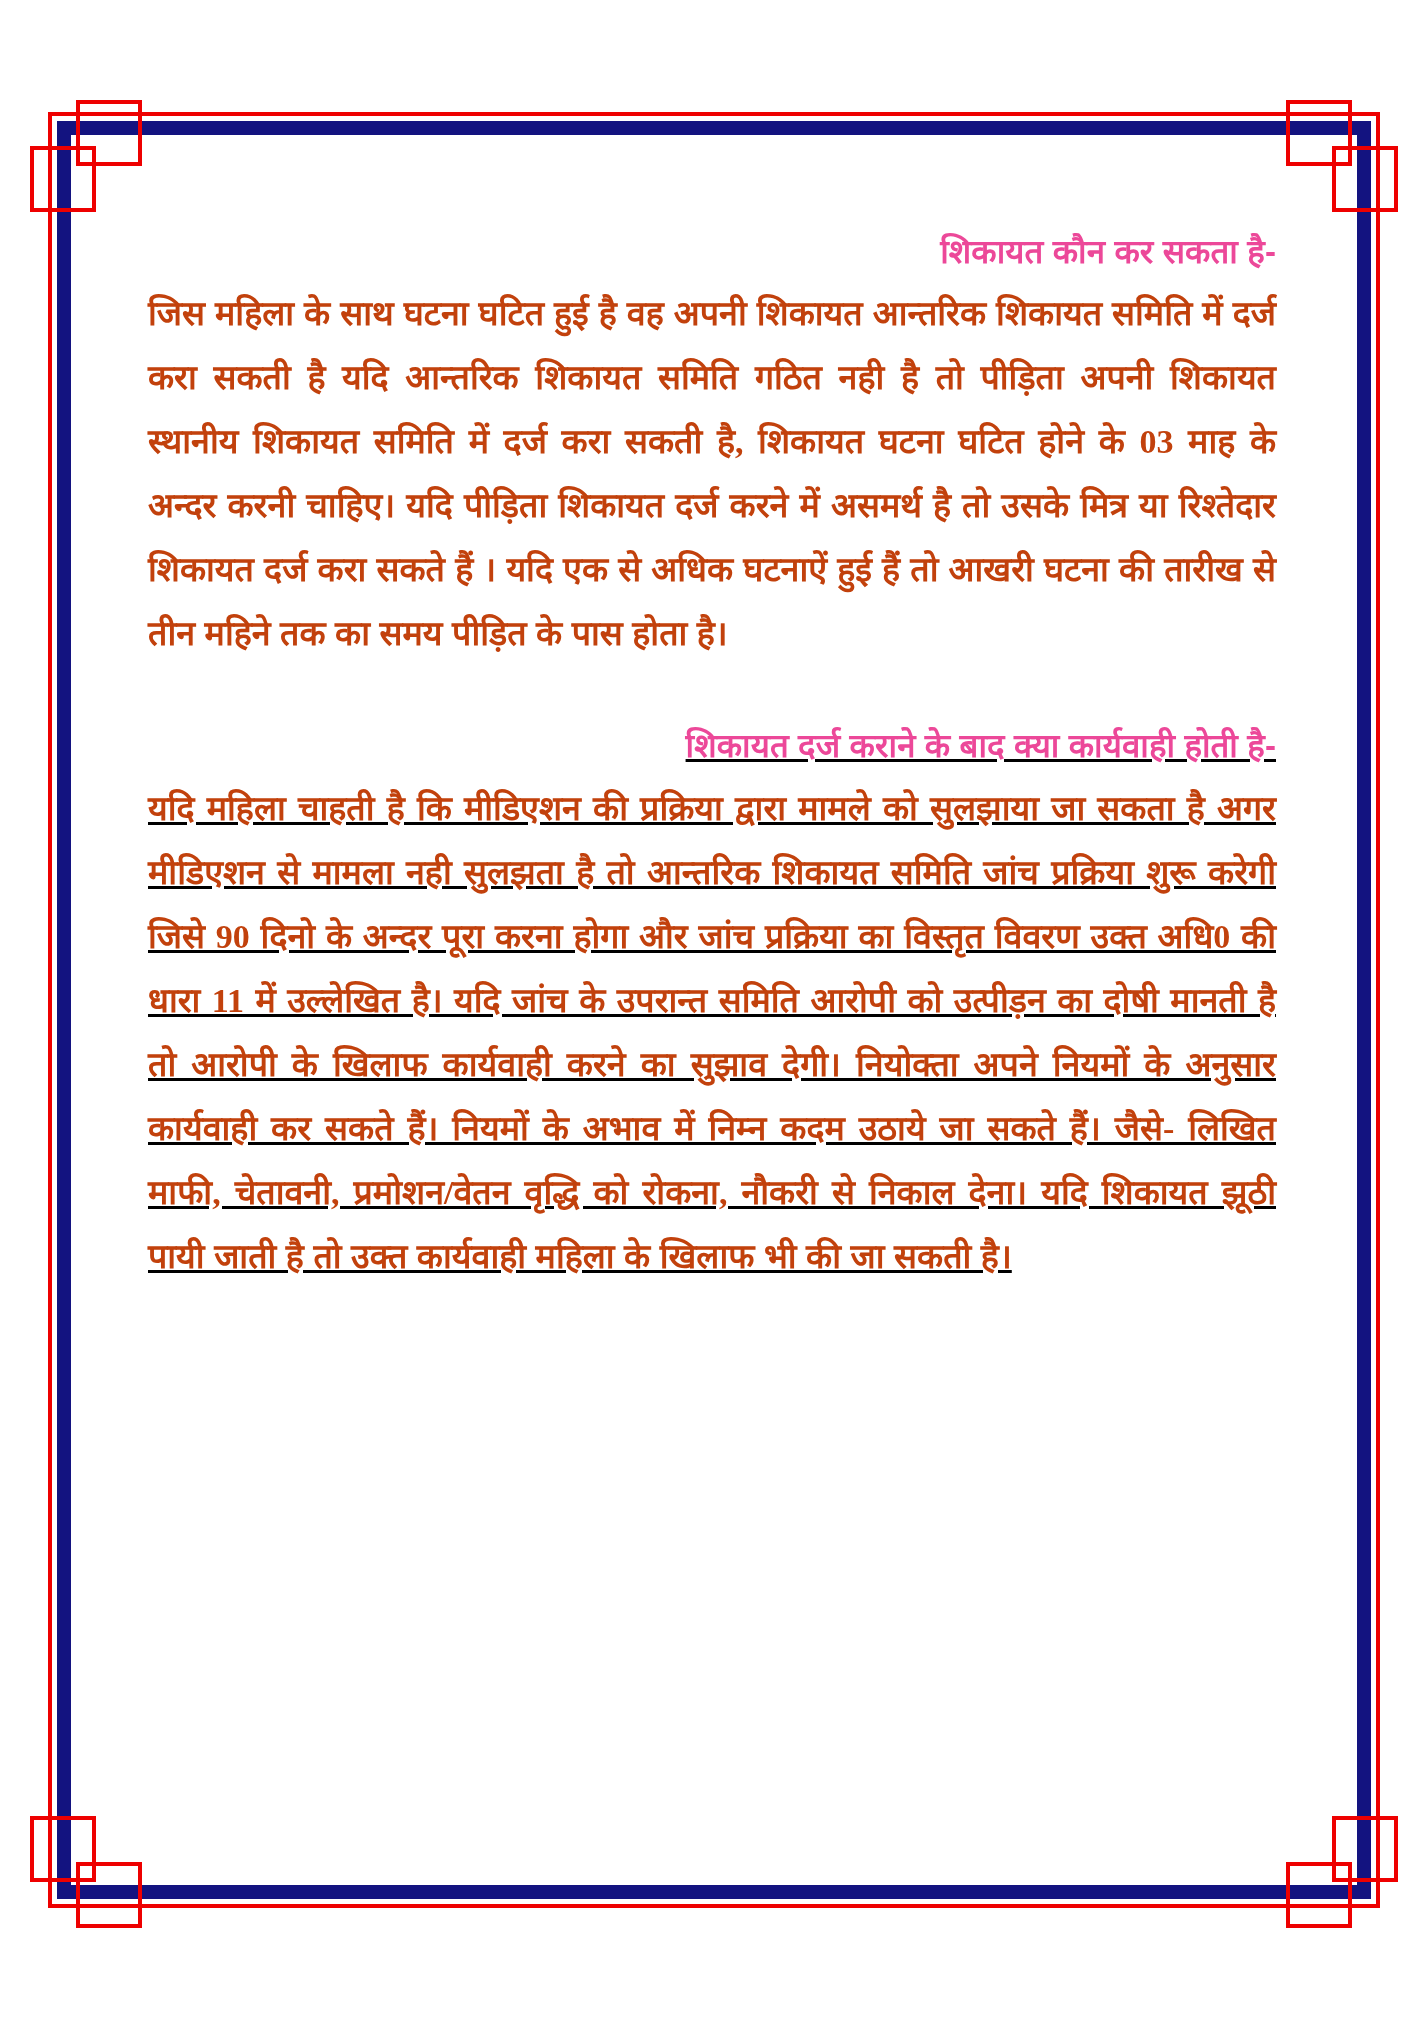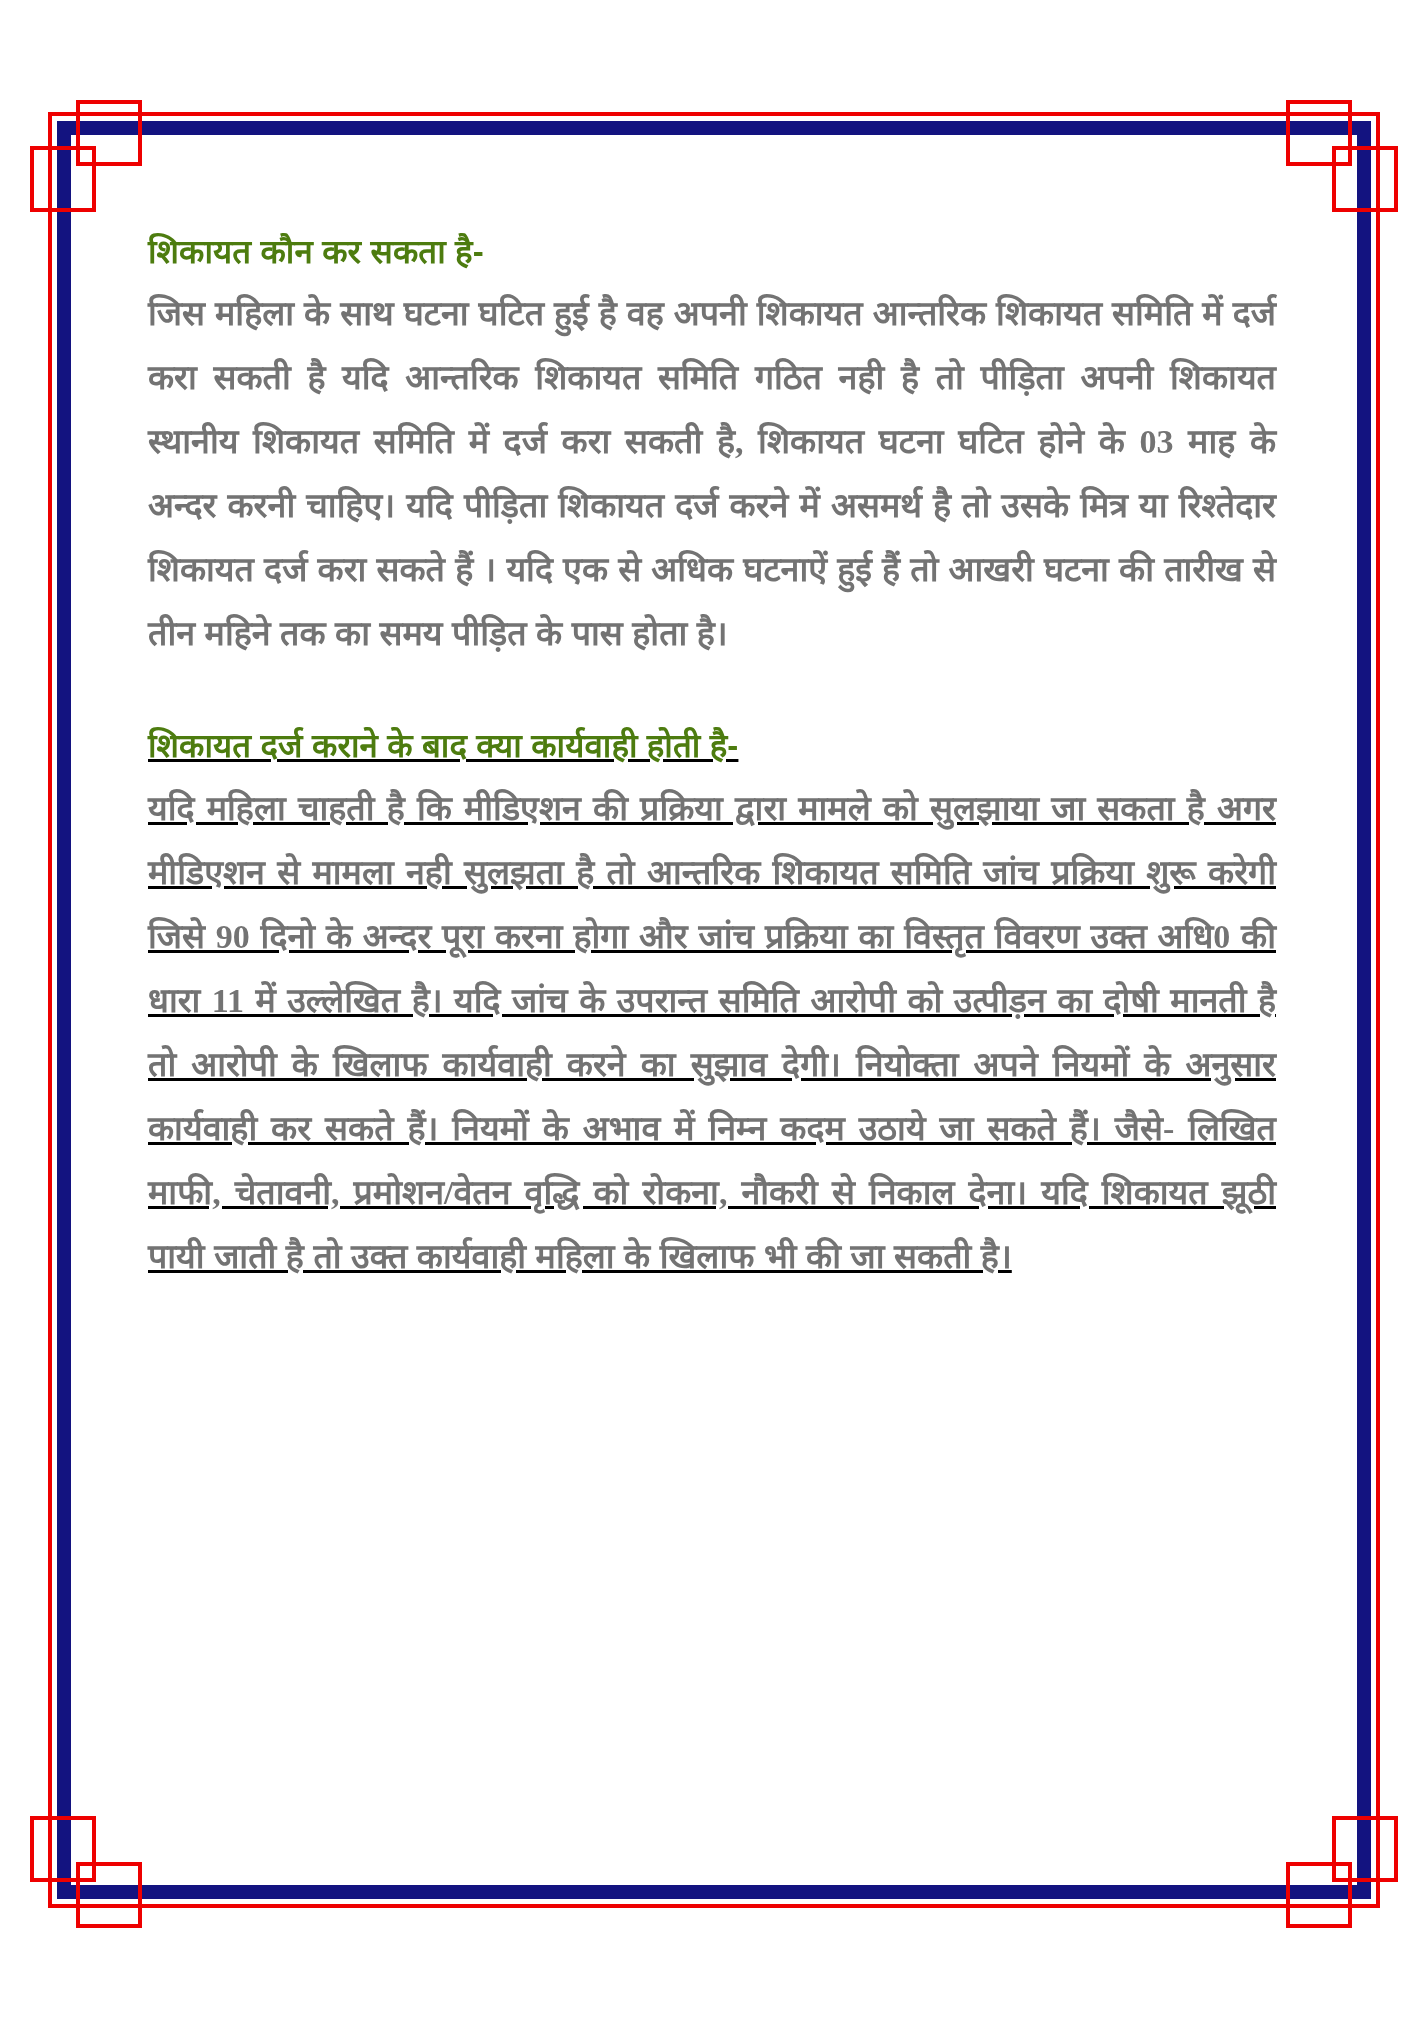--- a/index.html
+++ b/index.html
@@ -85,31 +85,32 @@
     position: absolute;
     left: 148px;
     top: 232px;
     width: 1128px;
   }
 
   .section { margin-bottom: 0; }
   .section + .section { margin-top: 60px; text-decoration: underline; }
 
   .heading {
-    color: #4d7c0f;
+    color: #ec4899;
     font-family: "Liberation Sans", "DejaVu Sans", sans-serif;
     font-weight: bold;
     font-size: 33px;
     line-height: 1.22;
     margin: 0 0 10px 0;
     letter-spacing: 0.1px;
+    text-align: right;
   }
 
   .body-text {
-    color: #737373;
+    color: #c2410c;
     font-family: "Liberation Serif", "DejaVu Serif", serif;
     font-weight: bold;
     font-size: 34px;
     line-height: 64px;
     text-align: justify;
     text-justify: inter-word;
     margin: 0;
     word-spacing: 1px;
   }
 </style>

